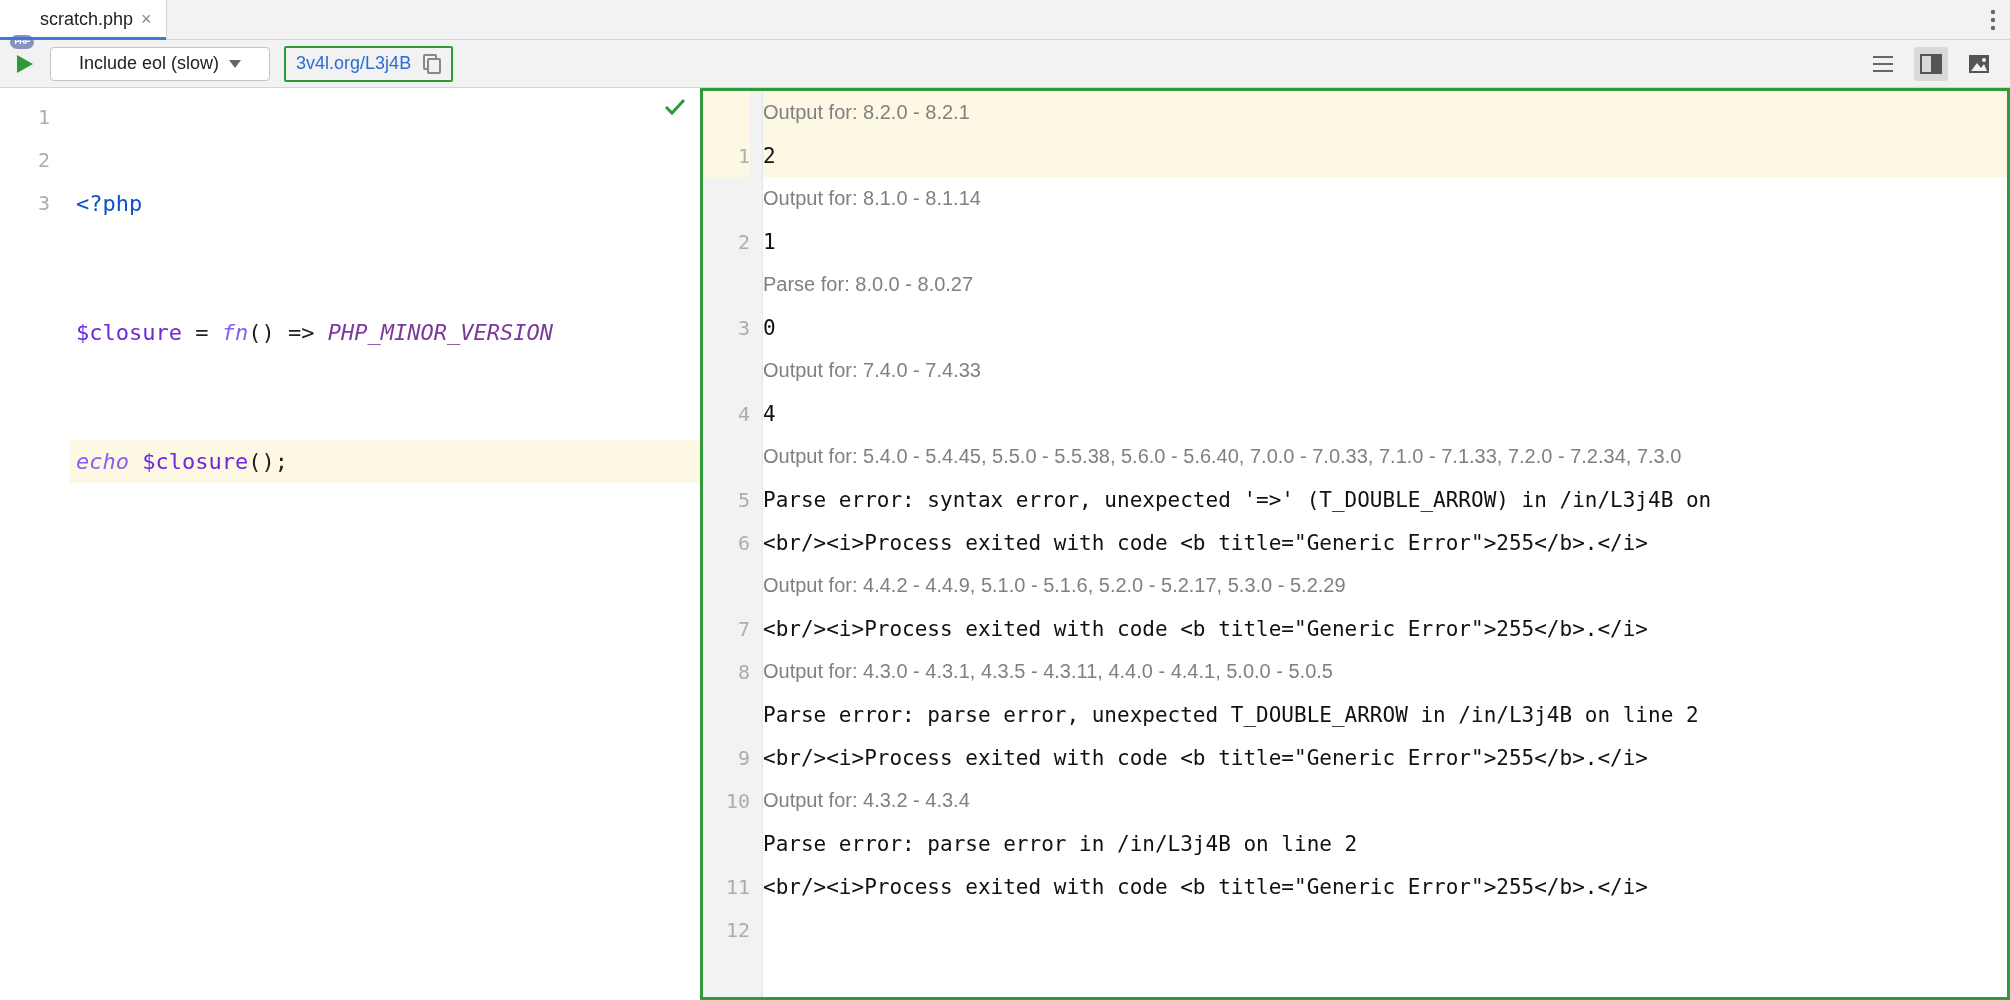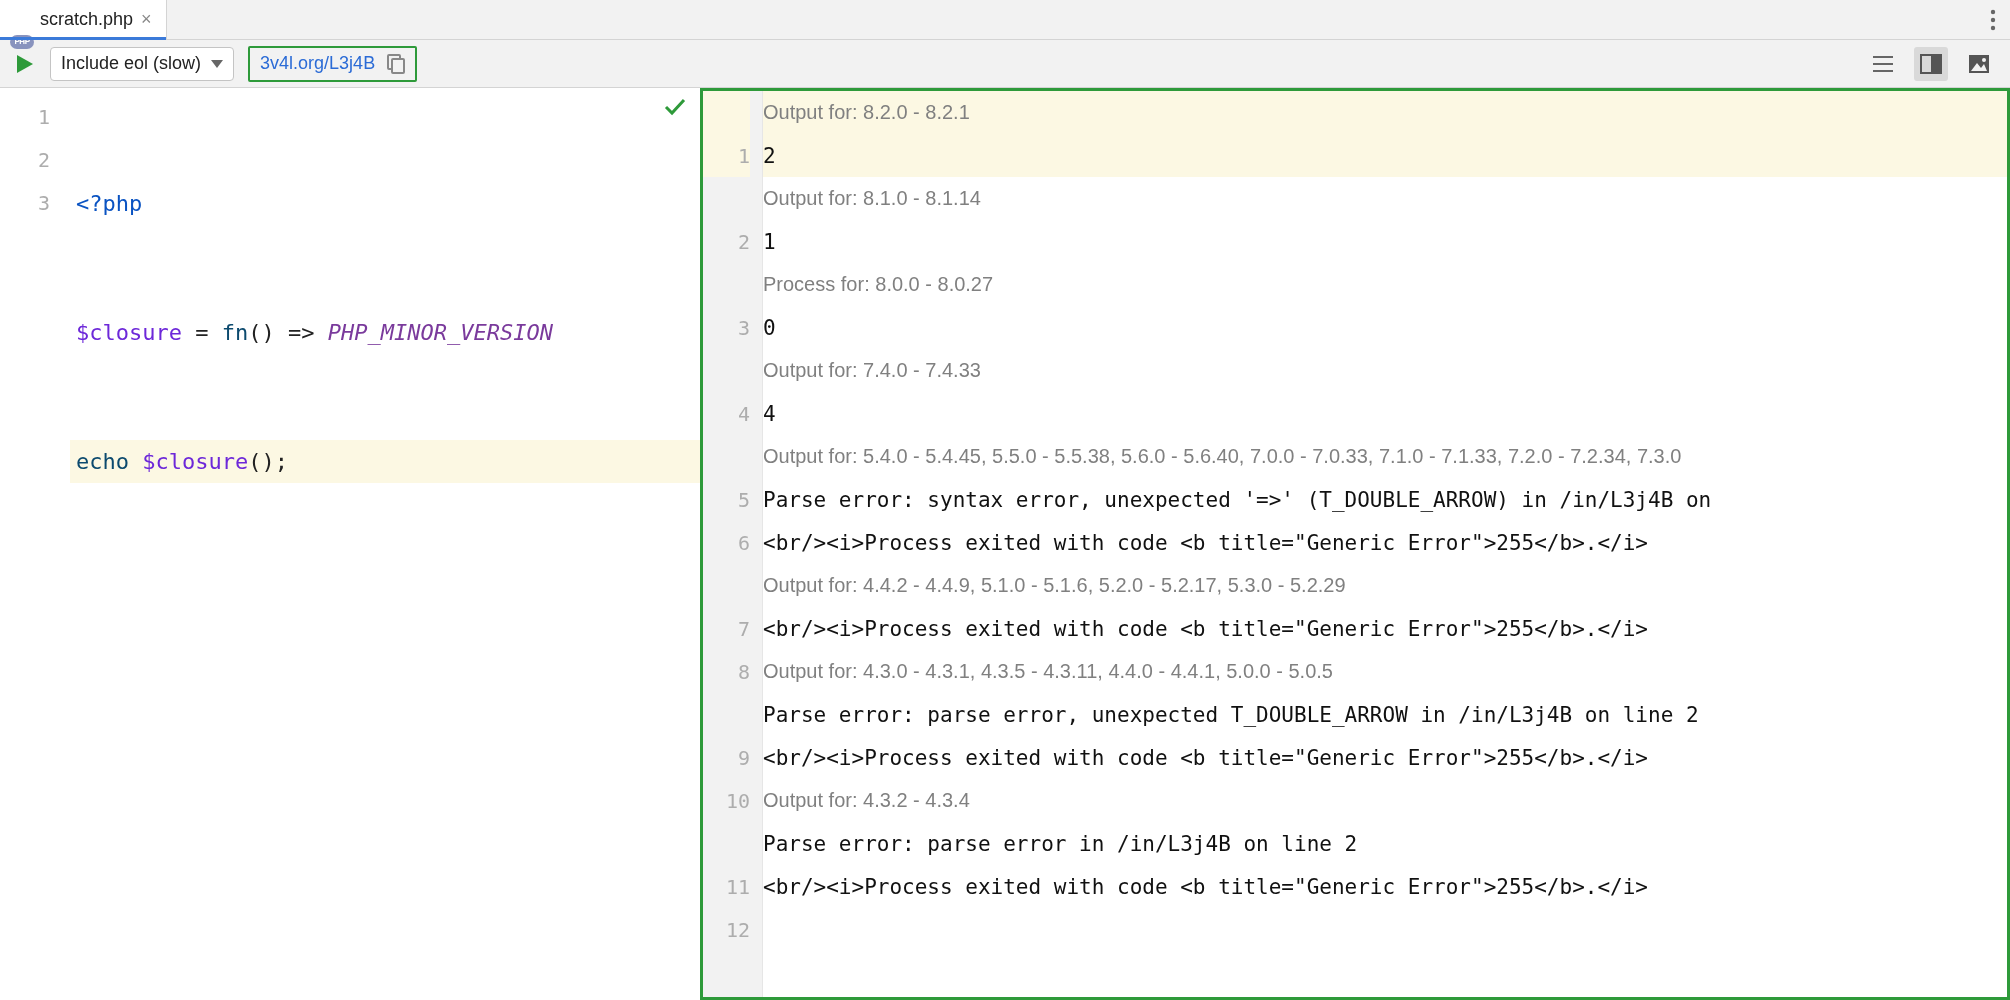--- a/index.html
+++ b/index.html
@@ -10,21 +10,21 @@
   .tabbar { height: 40px; background: #f2f2f2; border-bottom: 1px solid #d4d4d4; display: flex; align-items: stretch; position: relative; }
   .tab { background: #fff; display: flex; align-items: center; padding: 0 12px 0 10px; border-right: 1px solid #d4d4d4; gap: 6px; position: relative; }
   .tab::after { content:""; position:absolute; left:0; right:0; bottom:-1px; height:3px; background:#3b7ad9; }
   .tab-label { font-size: 18px; color: #222; }
   .tab-close { font-size: 18px; color: #888; cursor: pointer; padding: 0 2px; }
   .tabbar-more { margin-left: auto; display:flex; align-items:center; padding: 0 14px; color:#666; cursor:pointer; }
 
   
   .toolbar { height: 48px; background: #f2f2f2; border-bottom: 1px solid #d4d4d4; display:flex; align-items:center; padding: 0 14px; gap: 14px; }
   .run-btn { width: 22px; display:flex; align-items:center; justify-content:center; cursor:pointer; }
-  .dropdown { background:#fff; border:1px solid #c4c4c4; border-radius:4px; height:34px; display:flex; align-items:center; padding:0 10px; gap:10px; cursor:pointer; font-size:18px; color:#222; }
+  .dropdown { background:#fff; border:1px solid #c4c4c4; border-radius:4px; height:34px; display:flex; align-items:center; padding:0 28px; gap:10px; cursor:pointer; font-size:18px; color:#222; }
   .chevron-down { color:#666; }
   .link-box { border:2px solid #2e9a3a; border-radius:2px; height:36px; display:flex; align-items:center; padding:0 10px; gap:10px; }
   .link-text { color:#2b6bd6; font-size:18px; cursor:pointer; }
   .copy-icon { color:#888; cursor:pointer; }
   .tool-spacer { flex:1; }
   .tool-icon { width:34px; height:34px; display:flex; align-items:center; justify-content:center; color:#666; cursor:pointer; border-radius:3px; }
   .tool-icon.active { background:#d9d9d9; }
 
   
   .main { flex:1; display:flex; overflow:hidden; }
@@ -32,21 +32,21 @@
   
   .editor { width: 700px; display:flex; position:relative; background:#fff; }
   .gutter-e { width: 70px; background:#fff; text-align:right; color:#adadad; font-size:20px; font-family: 'Menlo','Consolas',monospace; padding: 8px 20px 0 0; line-height: 43px; }
   .code { flex:1; font-family: 'Menlo','Consolas',monospace; font-size:22px; padding: 8px 0 0 6px; line-height:43px; white-space:pre; overflow:hidden; }
   .code .line { height:43px; display:flex; align-items:center; }
   .code .line.hl { background:#fcf8e3; margin-left:-6px; padding-left:6px; }
   .check { position:absolute; top:10px; right:14px; color:#2e9a3a; }
   .tok-tag { color:#0a53c2; }
   .tok-var { color:#6d28d9; }
   .tok-pn  { color:#222; }
-  .tok-kw  { color:#0c4a6e; }
+  .tok-kw  { color:#8b5cf6; font-style:italic; }
   .tok-const { color:#7a3a9c; font-style:italic; }
 
   
   .output-wrap { flex:1; border:3px solid #2e9a3a; display:flex; overflow:hidden; }
   .gutter-o { width: 60px; background:#f2f2f2; border-right:1px solid #e6e6e6; text-align:right; color:#adadad; font-family:'Menlo','Consolas',monospace; font-size:20px; padding-right:12px; }
   .out { flex:1; background:#fff; font-size:21px; overflow:hidden; }
   .orow { height:43px; display:flex; align-items:center; }
   .orow.hl { background:#fcf8e3; }
   .out-row { height:43px; display:flex; align-items:center; padding-left:0; white-space:nowrap; }
   .out-hdr { color:#808080; font-family: Arial, Helvetica, sans-serif; font-size:20px; }
@@ -170,21 +170,21 @@
           <div class="orow" style="justify-content: flex-end;"></div>
           <div class="orow" style="justify-content: flex-end;">11</div>
           <div class="orow" style="justify-content: flex-end;">12</div>
         </div>
     </div>
     <div class="out" id="out-area">
         <div class="out-row out-hdr hl">Output for: 8.2.0 - 8.2.1</div>
         <div class="out-row out-mono hl">2</div>
         <div class="out-row out-hdr">Output for: 8.1.0 - 8.1.14</div>
         <div class="out-row out-mono">1</div>
-        <div class="out-row out-hdr">Process for: 8.0.0 - 8.0.27</div>
+        <div class="out-row out-hdr">Parse for: 8.0.0 - 8.0.27</div>
         <div class="out-row out-mono">0</div>
         <div class="out-row out-hdr">Output for: 7.4.0 - 7.4.33</div>
         <div class="out-row out-mono">4</div>
         <div class="out-row out-hdr">Output for: 5.4.0 - 5.4.45, 5.5.0 - 5.5.38, 5.6.0 - 5.6.40, 7.0.0 - 7.0.33, 7.1.0 - 7.1.33, 7.2.0 - 7.2.34, 7.3.0</div>
         <div class="out-row out-mono">Parse error: syntax error, unexpected '=&gt;' (T_DOUBLE_ARROW) in /in/L3j4B on </div>
         <div class="out-row out-mono">&lt;br/&gt;&lt;i&gt;Process exited with code &lt;b title="Generic Error"&gt;255&lt;/b&gt;.&lt;/i&gt;</div>
         <div class="out-row out-hdr">Output for: 4.4.2 - 4.4.9, 5.1.0 - 5.1.6, 5.2.0 - 5.2.17, 5.3.0 - 5.2.29</div>
         <div class="out-row out-mono">&lt;br/&gt;&lt;i&gt;Process exited with code &lt;b title="Generic Error"&gt;255&lt;/b&gt;.&lt;/i&gt;</div>
         <div class="out-row out-hdr">Output for: 4.3.0 - 4.3.1, 4.3.5 - 4.3.11, 4.4.0 - 4.4.1, 5.0.0 - 5.0.5</div>
         <div class="out-row out-mono">Parse error: parse error, unexpected T_DOUBLE_ARROW in /in/L3j4B on line 2</div>

